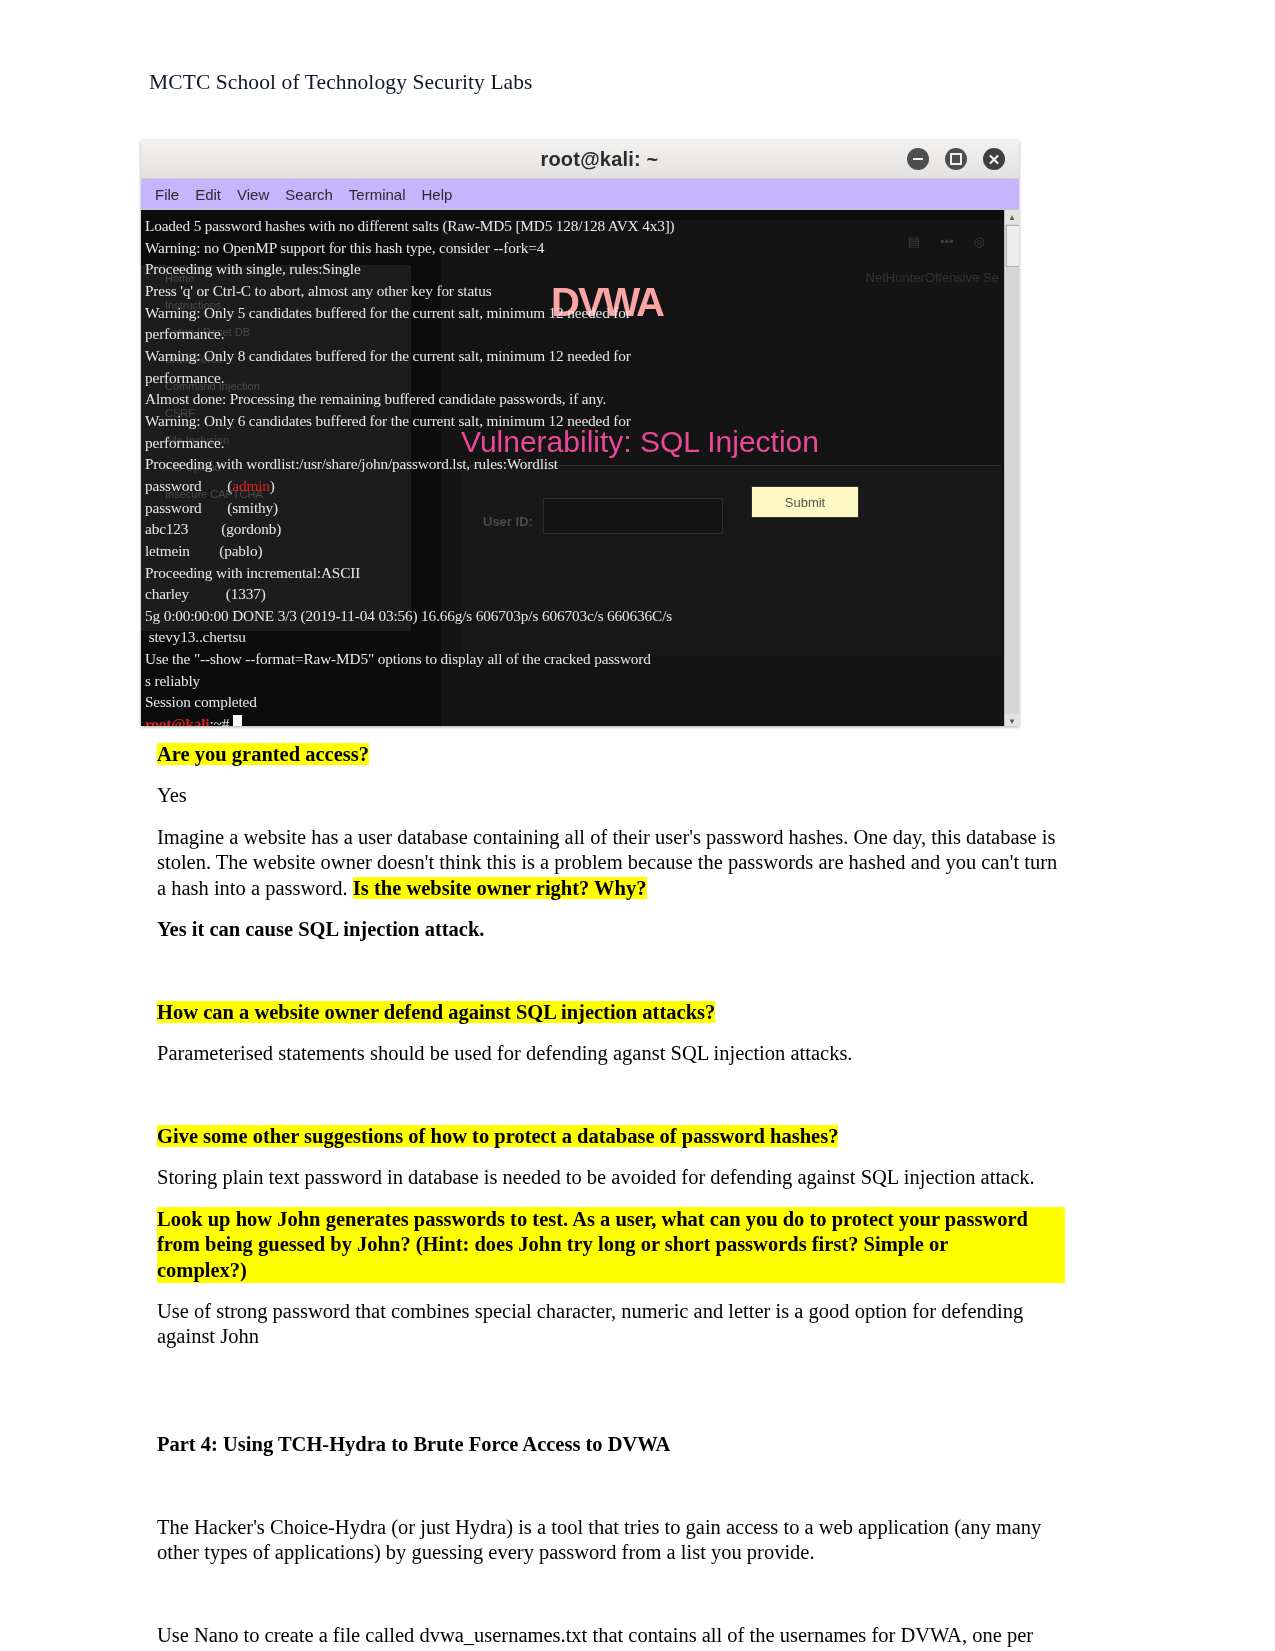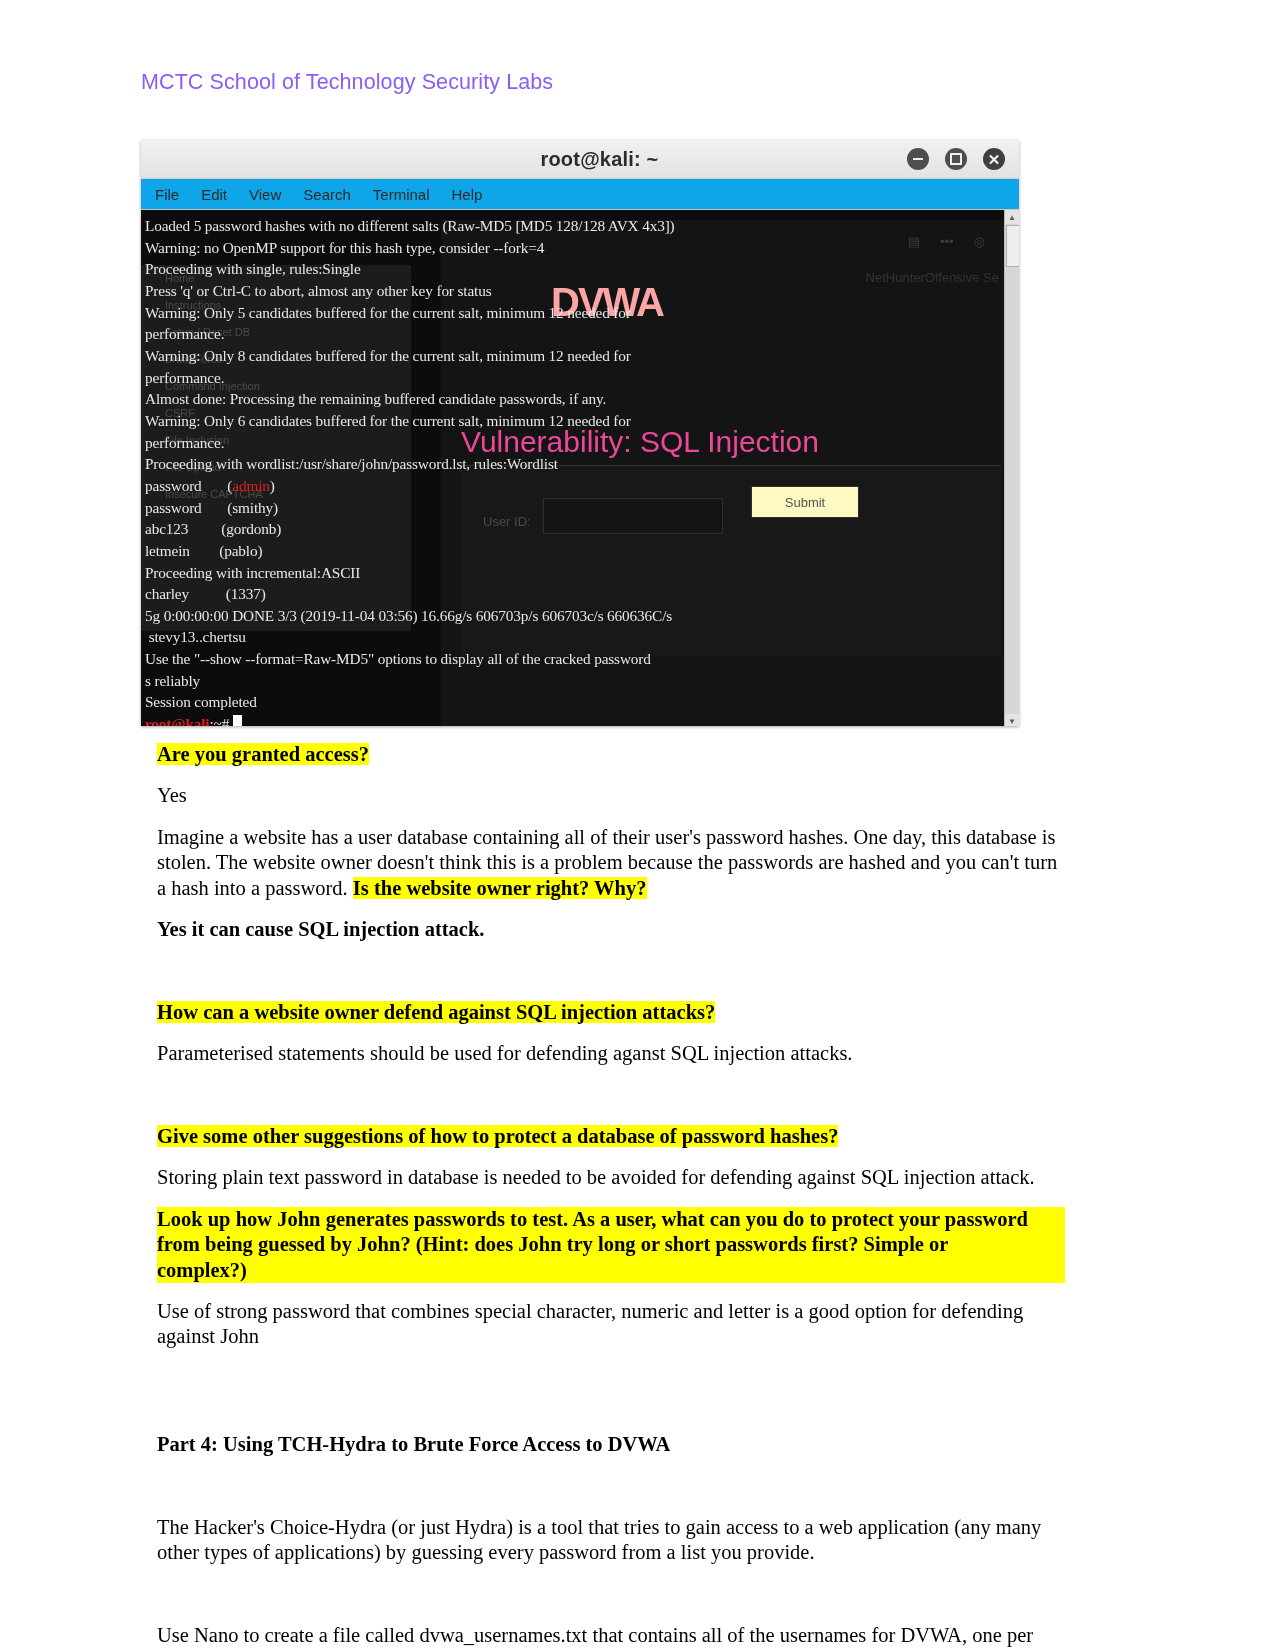--- a/index.html
+++ b/index.html
@@ -12,26 +12,26 @@
     height: 1651px;
     position: relative;
     font-family: "Liberation Serif", serif;
     color: #000000;
     overflow: hidden;
   }
 
   
   .page-header {
     position: absolute;
-    left: 141px;
+    left: 149px;
     top: 70px;
-    font-family: Liberation Sans, sans-serif;
+    font-family: Liberation Serif, serif;
     font-size: 21.5px;
     letter-spacing: 0.1px;
-    color: #8b5cf6;
+    color: #0f172a;
     white-space: nowrap;
   }
 
   
   .term-window {
     position: absolute;
     left: 141px;
     top: 140px;
     width: 878px;
     height: 586px;
@@ -84,26 +84,26 @@
     background: #3f3f3f;
     color: #efefef;
     font-family: "Liberation Sans", sans-serif;
     font-size: 15px;
     line-height: 1;
     font-weight: bold;
   }
 
   .term-menubar {
     height: 30px;
-    background: #0ea5e9;
+    background: #c4b5fd;
     border-bottom: 1px solid #c9c7c5;
     display: flex;
     align-items: center;
     padding-left: 14px;
-    gap: 22px;
+    gap: 16px;
   }
   .menu-item {
     font-family: "Liberation Sans", sans-serif;
     font-size: 15px;
     color: #2b2b2b;
     white-space: nowrap;
   }
 
   .term-body {
     position: relative;
@@ -161,20 +161,21 @@
     width: 540px; height: 190px;
     border-top: 1px solid #303030;
     background: #181818;
   }
   .bleed-userid {
     position: absolute;
     left: 22px; top: 48px;
     font-family: "Liberation Sans", sans-serif;
     font-size: 13px;
     color: #4a4a4a;
+    font-weight: bold;
   }
   .bleed-input {
     position: absolute;
     left: 82px; top: 32px;
     width: 178px; height: 34px;
     border: 1px solid #2e2e2e;
     background: #141414;
   }
   .bleed-submit {
     position: absolute;

